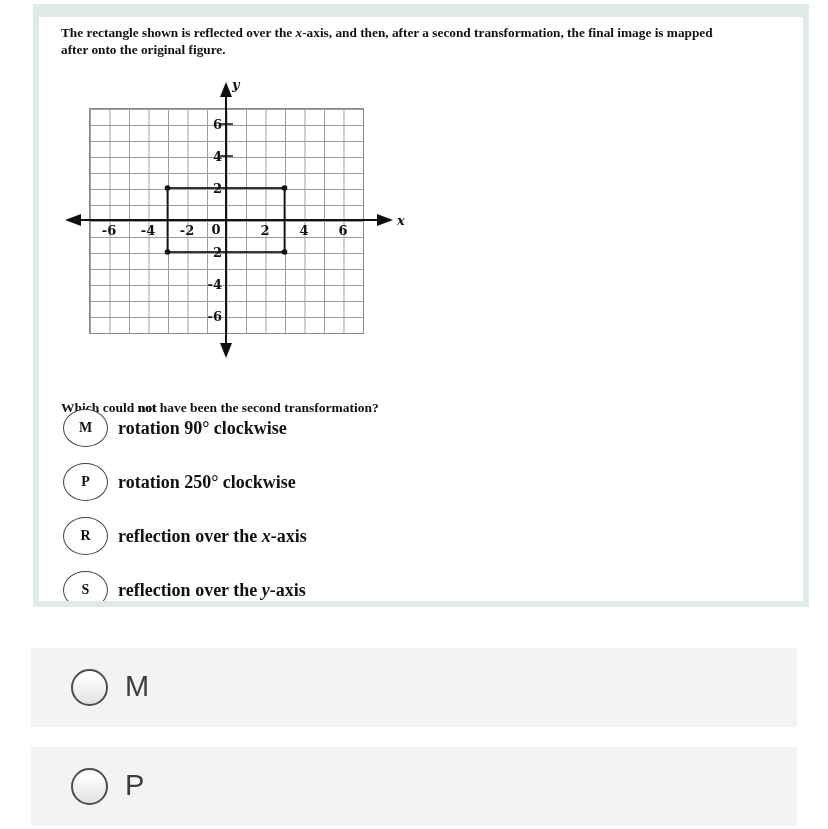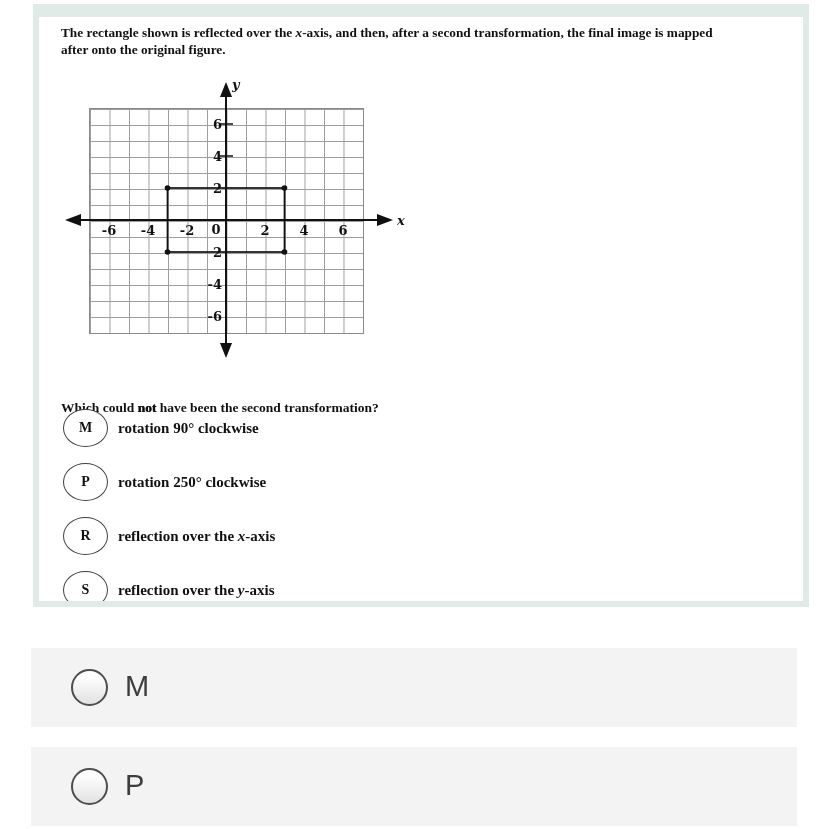--- a/index.html
+++ b/index.html
@@ -53,21 +53,21 @@
   .choice-row {
     position:absolute; left:24px; height:40px;
     display:flex; align-items:center; gap:10px;
   }
   .bubble {
     width:45px; height:38px; box-sizing:border-box;
     border:1.6px solid #3f3f3f; border-radius:50%;
     display:flex; align-items:center; justify-content:center;
     font-weight:bold; font-size:14px; color:#111; background:#fff;
   }
-  .choice-label { font-weight:bold; font-size:15px; color:#111; }
+  .choice-label { font-weight:bold; font-size:18px; color:#111; }
 
   
   .answer-row {
     position:absolute; left:31px; width:766px; height:79px;
     background:#f3f3f3; cursor:pointer;
   }
   .radio {
     position:absolute; left:40px; top:21px; width:37px; height:37px;
     box-sizing:border-box; border-radius:50%;
     border:2.5px solid #4e4e4e;

